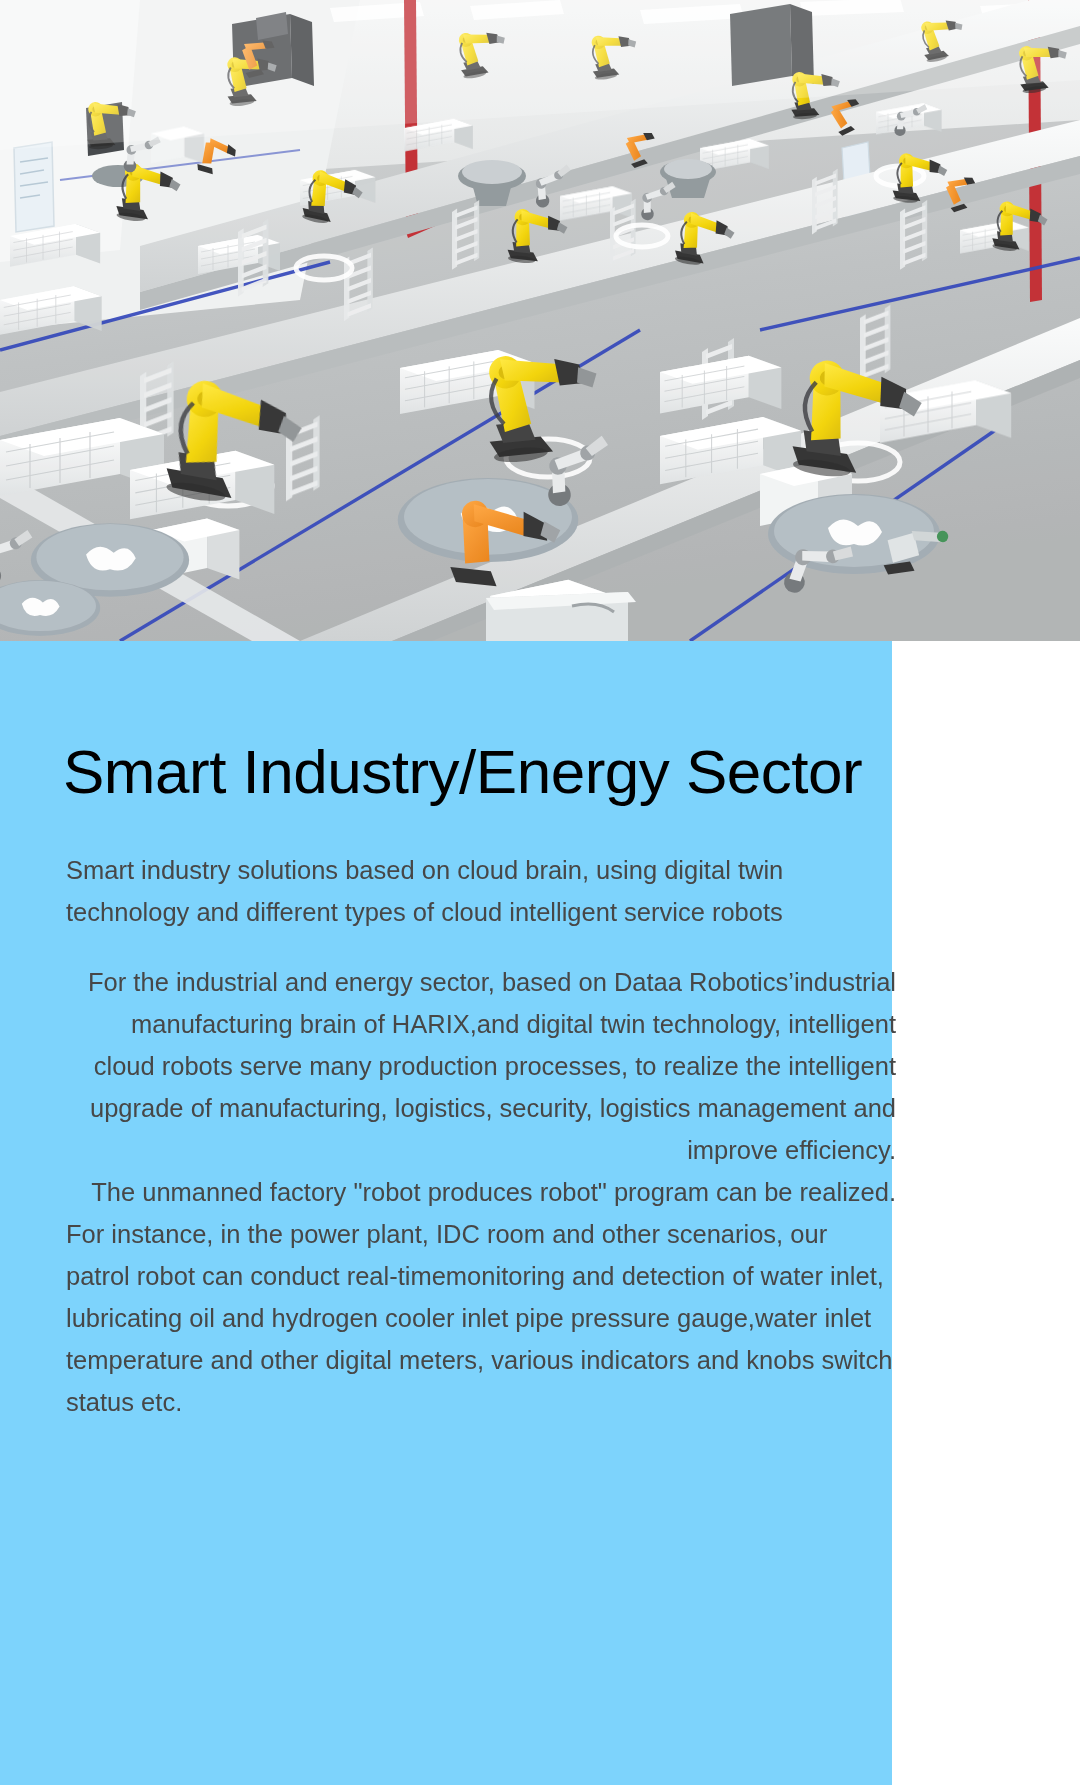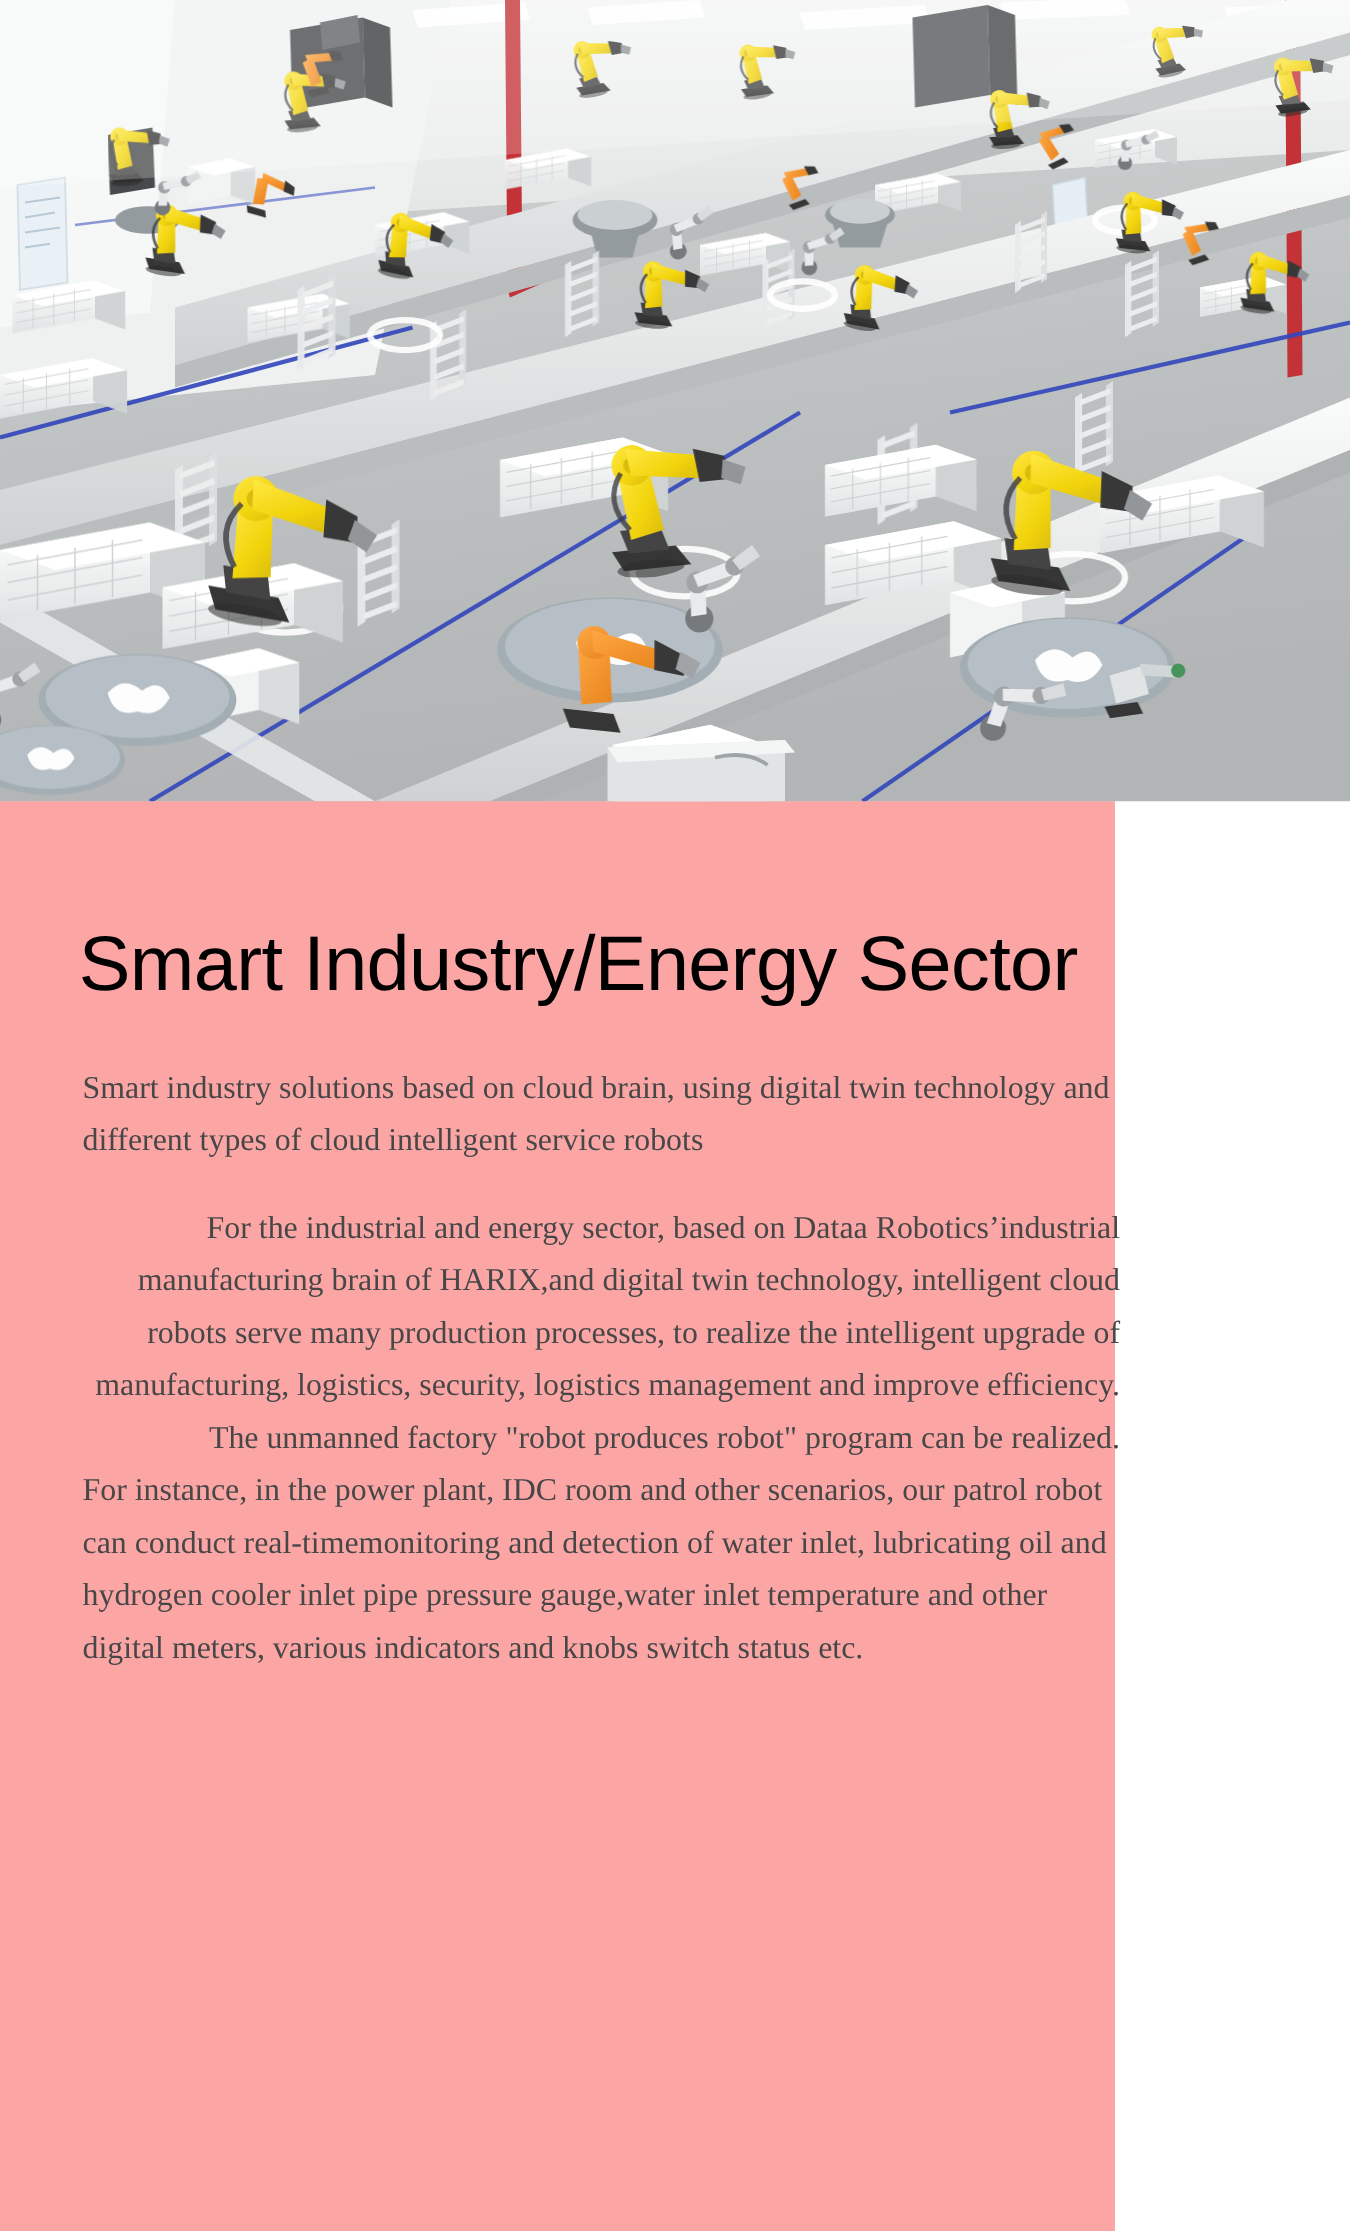--- a/index.html
+++ b/index.html
@@ -11,21 +11,21 @@
     width: 1080px;
     height: 1785px;
     font-family: "Liberation Sans", sans-serif;
     overflow: hidden;
   }
 
   .page {
     width: 892px;
     height: 1785px;
     position: relative;
-    background: #fca5a5;
+    background: #7dd3fc;
   }
 
   
   .hero {
     position: relative;
     width: 1080px;
     height: 641px;
     overflow: hidden;
     background: #c9cbcb;
   }
@@ -65,21 +65,21 @@
     top: 208px;
     left: 66px;
     width: 830px;
   }
 
   .para {
     margin: 0 0 28px 0;
     font-size: 25.5px;
     line-height: 42px;
     color: #474747;
-    font-family: Liberation Serif, serif;
+    font-family: Liberation Sans, sans-serif;
     text-align: left;
   }
   .para:last-child { margin-bottom: 16px; }
 
   .para.tight { margin-bottom: 0; text-align: right; }
 </style>
 </head>
 <body>
 
 <div class="page">

